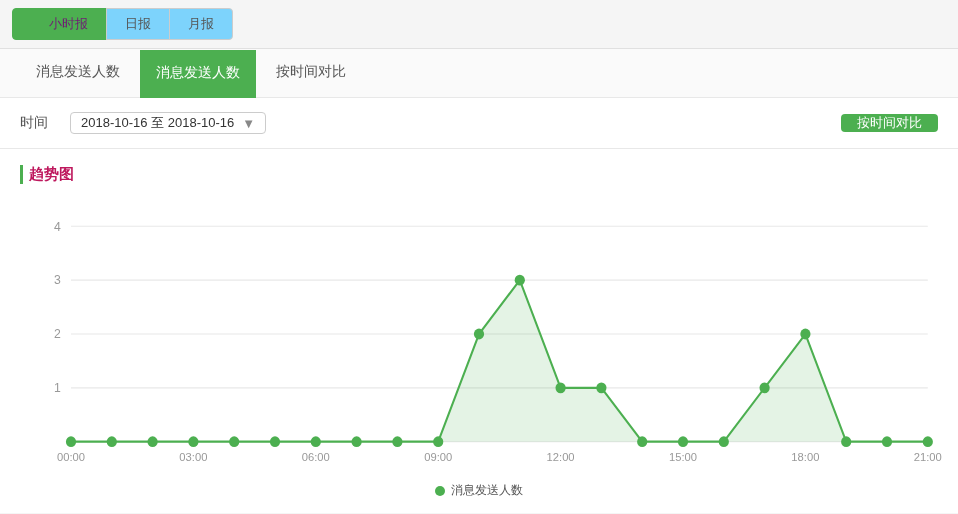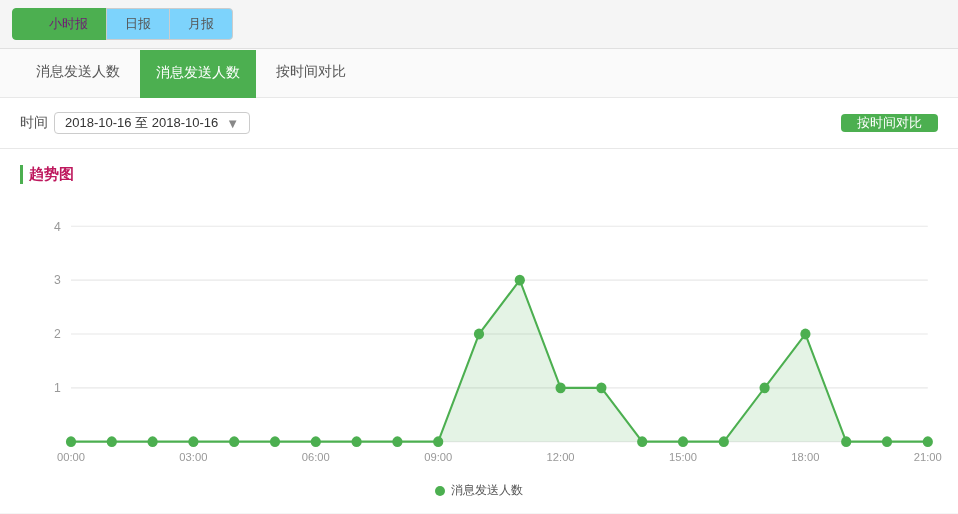--- a/index.html
+++ b/index.html
@@ -11,21 +11,21 @@
     .top-tab:first-child { border-radius: 4px 0 0 4px; }
     .top-tab:last-child { border-radius: 0 4px 4px 0; }
 
     .main-content { background: #fff; margin: 0; padding: 0; }
 
     .sub-tabs { display: flex; align-items: center; padding: 0 20px; border-bottom: 1px solid #e8e8e8; background: #fafafa; }
     .sub-tab { padding: 14px 16px; cursor: pointer; font-size: 14px; color: #555; border-bottom: 2px solid transparent; margin-right: 4px; white-space: nowrap; }
     .sub-tab.active { background: #4caf50; color: #fff; border-bottom: 2px solid #4caf50; margin-bottom: -1px; }
 
     .filter-row { display: flex; align-items: center; padding: 14px 20px; border-bottom: 1px solid #e8e8e8; background: #fff; justify-content: space-between; }
-    .filter-left { display: flex; align-items: center; gap: 6px; }
+    .filter-left { display: flex; align-items: center; gap: 22px; }
     .filter-label { color: #555; font-size: 14px; }
     .date-selector { display: flex; align-items: center; border: 1px solid #ccc; border-radius: 4px; padding: 1px 10px; background: #fff; cursor: pointer; font-size: 13px; color: #333; }
     .date-selector .arrow { margin-left: 8px; color: #888; }
     .compare-btn { background: #4caf50; color: #fff; border: none; border-radius: 4px; padding: 0 16px; cursor: pointer; font-size: 13px; }
 
     .chart-section { padding: 16px 20px 10px 20px; background: #fff; }
     .chart-title { font-size: 15px; color: #be185d; font-weight: bold; padding-left: 6px; border-left: 3px solid #4caf50; margin-bottom: 10px; }
 
     .chart-container { position: relative; width: 100%; height: 280px; }
     svg.chart { width: 100%; height: 100%; overflow: visible; }

